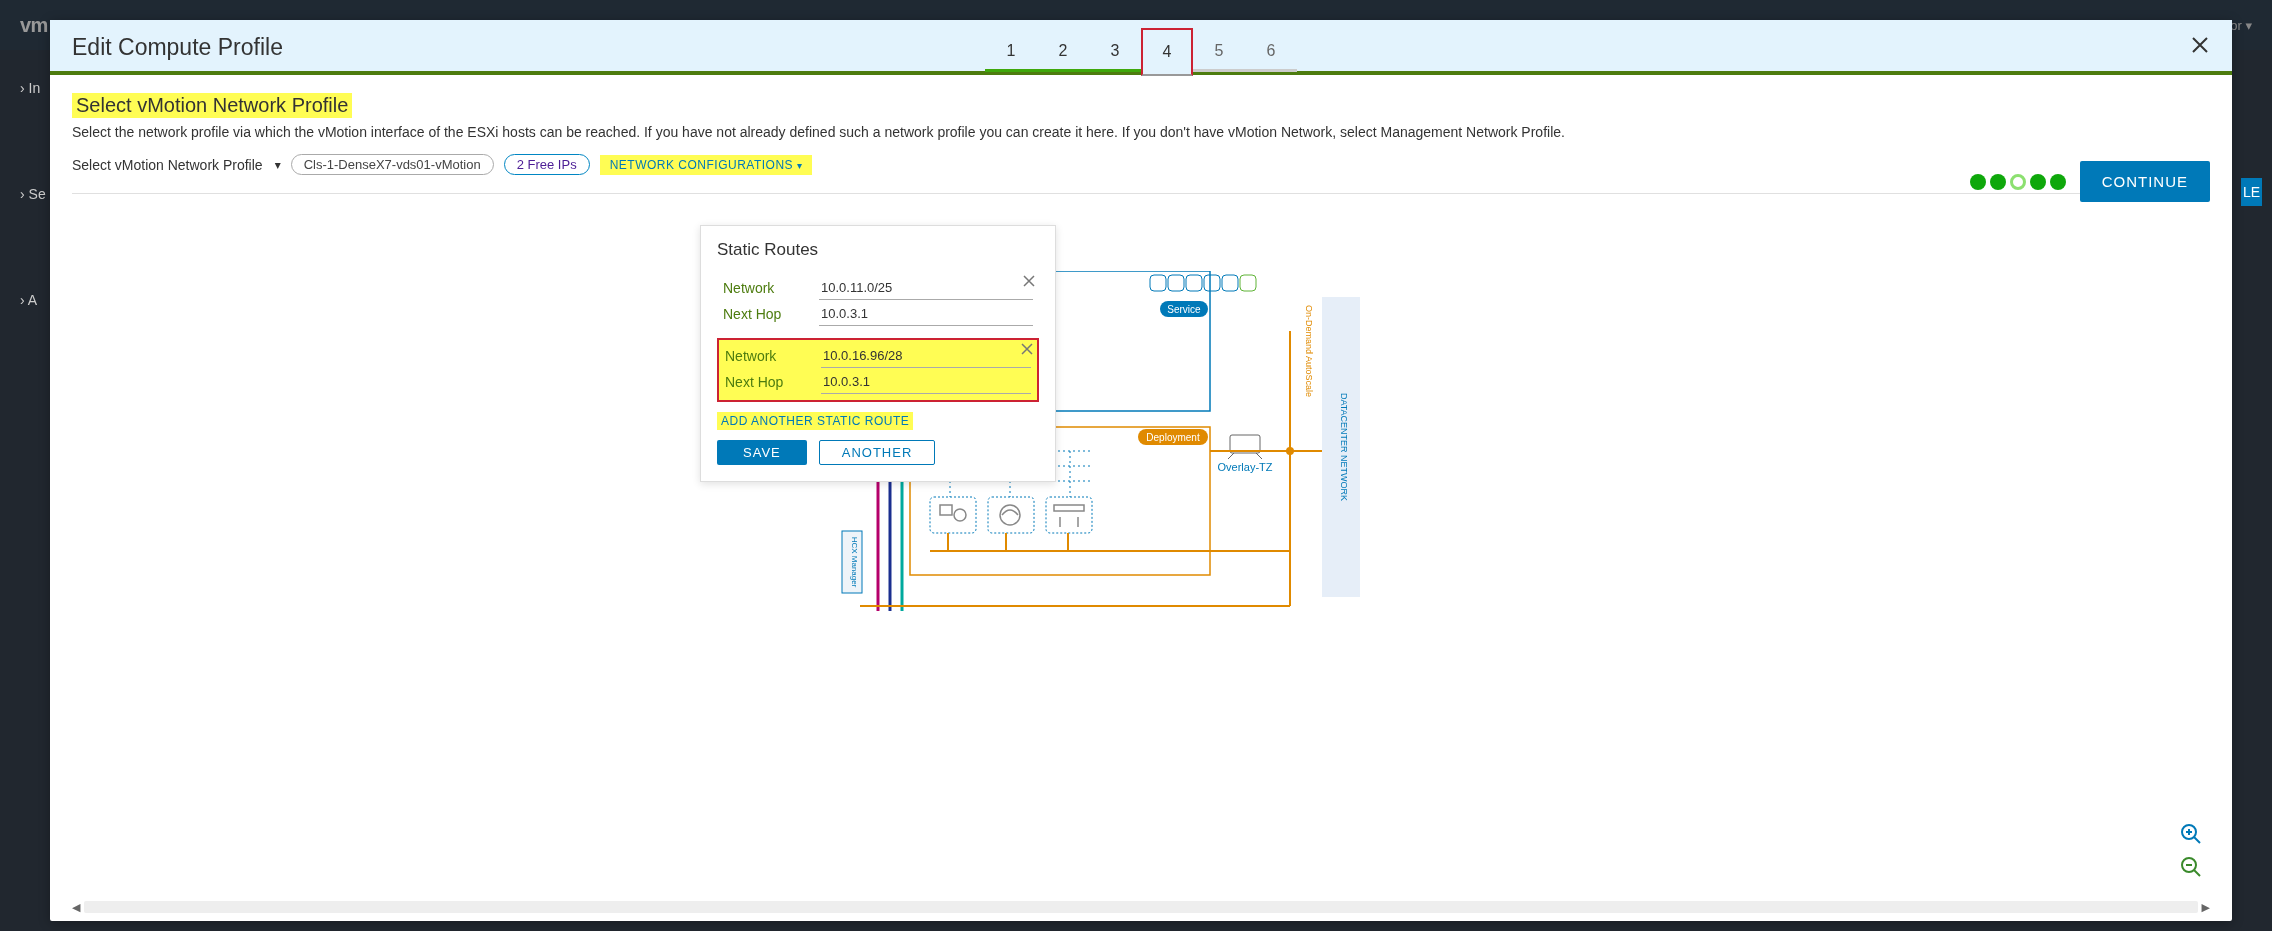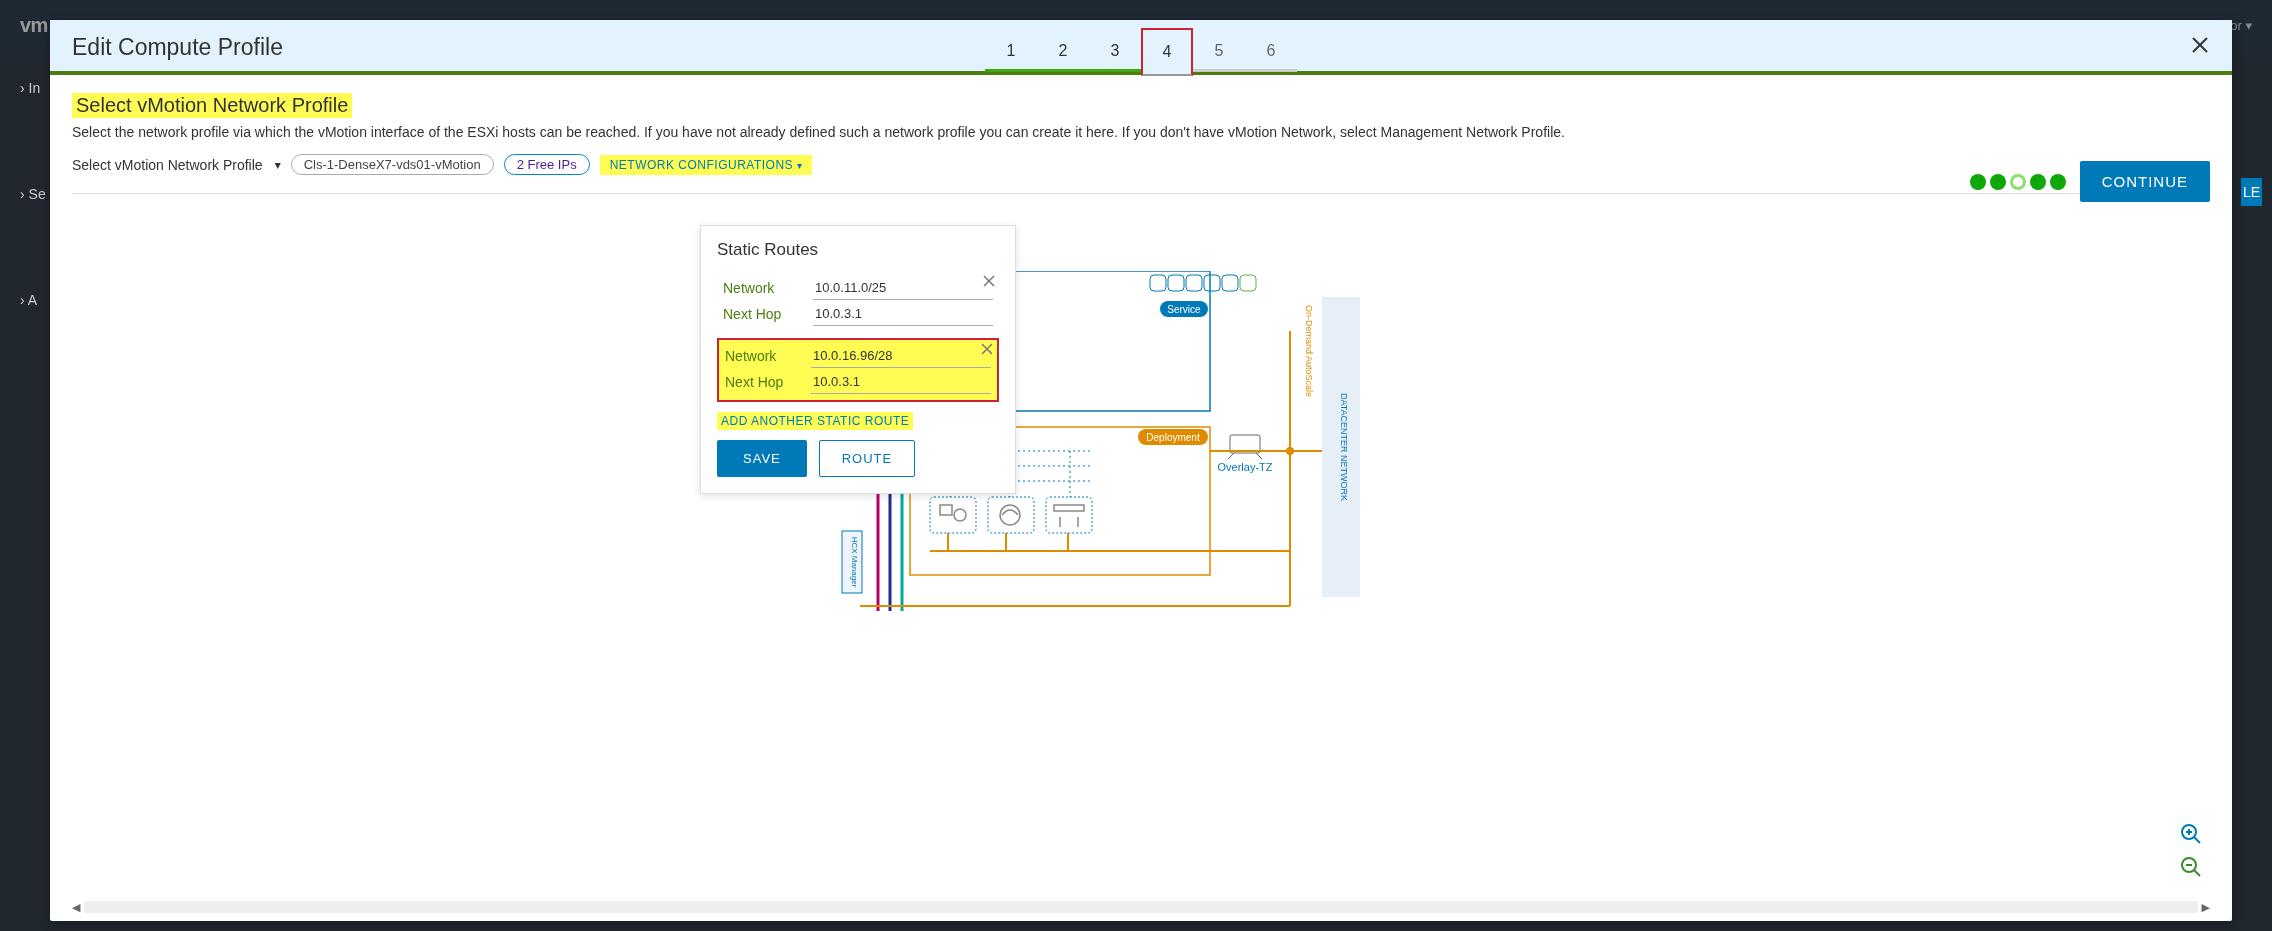--- a/index.html
+++ b/index.html
@@ -85,21 +85,21 @@
   .dot { width:16px; height:16px; border-radius:50%; background:#0fa80b; }
   .dot.light { background:#fff; border:3px solid #8ce070; }
   .continue-btn {
     background:#0079b8; color:#fff; font-size:15px; letter-spacing:1px; font-weight:500;
     border:none; padding:12px 22px; cursor:pointer; border-radius:2px;
   }
   .hr { border:none; border-top:1px solid #e0e0e0; margin:18px 0 0 0; }
 
   
   .popover {
-    position:absolute; top:150px; left:650px; width:316px;
+    position:absolute; top:150px; left:650px; width:356px;
     background:#fff; border:1px solid #ddd; box-shadow:0 2px 8px rgba(0,0,0,0.12);
     padding:14px 16px 16px 16px; z-index:10;
   }
   .popover h4 { font-size:17px; font-weight:400; color:#333; margin-bottom:12px; }
   .route-block { position:relative; padding:4px 6px; margin-bottom:6px; }
   .route-block.hl { background:#fffd54; border:2px solid #c23; }
   .route-row { display:flex; align-items:center; margin-bottom:2px; }
   .route-row .rlabel { width:96px; font-size:14px; color:#4d7c0f; }
   .route-row .rinput {
     flex:1; border:none; border-bottom:1px solid #aaa;
@@ -108,21 +108,21 @@
   .block-close {
     position:absolute; top:2px; right:4px; font-size:14px; color:#777; cursor:pointer;
     background:none; border:none;
   }
   .add-route {
     color:#0079b8; font-size:12px; letter-spacing:0.5px; background:#fffd54;
     display:inline-block; padding:2px 4px; margin:4px 0 10px 0; cursor:pointer;
   }
   .pop-actions { display:flex; gap:12px; }
   .btn-save {
-    background:#0079b8; color:#fff; border:none; padding:11px 26px; font-size:13px;
+    background:#0079b8; color:#fff; border:none; padding:5px 26px; font-size:13px;
     letter-spacing:1px; cursor:pointer; border-radius:2px;
   }
   .btn-cancel {
     background:#fff; color:#0079b8; border:1px solid #0079b8; padding:4px 22px; font-size:13px;
     letter-spacing:1px; cursor:pointer; border-radius:2px;
   }
 
   
   .diagram {
     position:absolute; top:196px; left:680px; width:780px; height:540px;
@@ -251,21 +251,21 @@
         <div class="route-row">
           <span class="rlabel">Next Hop</span>
           <input class="rinput" value="10.0.3.1" style="">
         </div>
       </div>
 
       <span class="add-route">ADD ANOTHER STATIC ROUTE</span>
 
       <div class="pop-actions">
         <button class="btn-save">SAVE</button>
-        <button class="btn-cancel">ROUTE</button>
+        <button class="btn-cancel">ANOTHER</button>
       </div>
     </div>
 
     
     <div class="diagram">
       <svg width="780" height="540">
 
         <rect x="180" y="0" width="300" height="140" fill="none" stroke="#0079b8" stroke-width="1.5"></rect>
 
         <g transform="translate(420,4)" font-size="12" fill="#0079b8">

